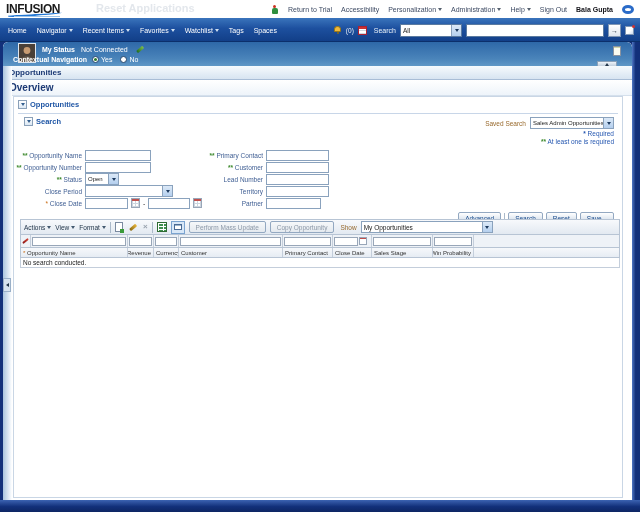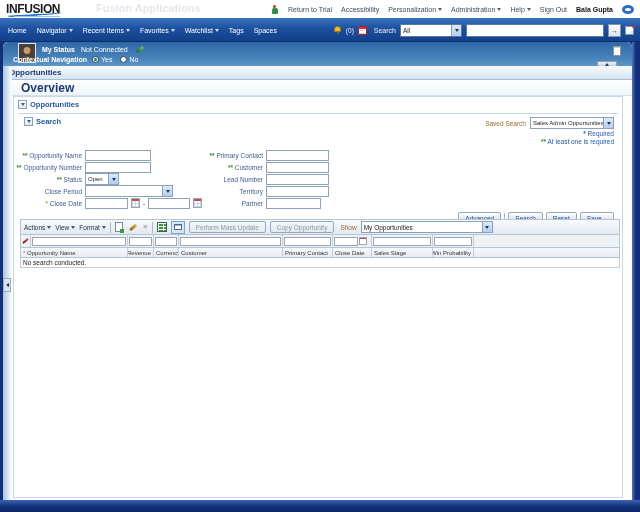--- a/index.html
+++ b/index.html
@@ -59,21 +59,21 @@
 .radio{width:7px;height:7px;border-radius:50%;background:#fff;border:1px solid #23456b;display:inline-flex;align-items:center;justify-content:center}
 .radio i{width:3px;height:3px;border-radius:50%;background:#2d7a2d}
 .noteic{position:absolute;right:11px;top:4px;width:8px;height:10px;background:#fbfbf0;border:1px solid #8a93a0;box-shadow:inset 0 2px 0 -1px #cfd6a8}
 .ctab{position:absolute;left:594px;top:19px;width:20px;height:5px;background:linear-gradient(#eef3f9,#c2cfdd);border:1px solid #8aa0b8;border-bottom:none;display:flex;align-items:center;justify-content:center}
 .tri-up{width:0;height:0;border-left:2.5px solid transparent;border-right:2.5px solid transparent;border-bottom:3px solid #23364a}
 
 
 .titlebar{position:absolute;top:24px;left:0;width:629px;height:14px;background:linear-gradient(#f6fafd,#d7e4f1);border-bottom:1px solid #a8bdd6;display:flex;align-items:center}
 .titletxt{font-size:8px;font-weight:bold;color:#1c3a75;padding-left:6px}
 .ovbar{position:absolute;top:38px;left:0;width:629px;height:16px;background:linear-gradient(#ffffff,#eef4fa);border-bottom:1px solid #d5e0ec;display:flex;align-items:center}
-.ovtxt{font-size:12px;font-weight:bold;color:#1c3a75;padding-left:18px}
+.ovtxt{font-size:10px;font-weight:bold;color:#1c3a75;padding-left:6px}
 .leftstrip{position:absolute;left:0;top:24px;width:9px;height:434px;background:linear-gradient(90deg,#a9c4de,#eef4fa 80%,#ffffff)}
 .splitter{position:absolute;left:0;top:236px;width:8px;height:14px;background:#d7e3ef;border:1px solid #9ab0c8;display:flex;align-items:center;justify-content:center}
 .tri-left{width:0;height:0;border-top:2.5px solid transparent;border-bottom:2.5px solid transparent;border-right:3px solid #23364a}
 
 
 .cbox{position:absolute;top:54px;left:10px;width:610px;height:402px;background:#fff;border:1px solid #c9d6e5}
 .disc{display:inline-flex;width:9px;height:9px;border:1px solid #8aa0b8;background:linear-gradient(#ffffff,#dce8f4);align-items:center;justify-content:center;vertical-align:middle;cursor:pointer}
 .disc i{width:0;height:0;border-left:2.5px solid transparent;border-right:2.5px solid transparent;border-top:3px solid #345f8f}
 .sechead{font-size:7.5px;font-weight:bold;color:#1f56a5}
 .hrule{position:absolute;left:4px;right:4px;top:16px;border-top:1px solid #c8d6e8}
@@ -122,21 +122,21 @@
 .bodyrow{top:161px;height:10px;border:1px solid #c4cedb;border-top:none;background:#fff;display:flex;align-items:center}
 .emptymsg{font-size:6.5px;color:#222;padding-left:2px}
 .qcal{display:inline-block;width:8px;height:8px;border:1px solid #98a6b8;background:#fff;box-shadow:inset 0 2px 0 -1px #c0504d;flex:none;cursor:pointer}
 </style>
 </head>
 <body>
 
 <div class="app">
 
   <div class="hdr">
-    <span class="wmark">Fusion Applications</span>
+    <span class="wmark">Reset Applications</span>
     <span class="logo">INFUSION</span>
     <span class="swoosh"></span>
     <span class="swoosh2"></span>
     <div class="hlinks">
       <span class="personic">
           <i class="ph"></i>
           <i class="pb"></i>
         </span>
       <span class="hlink">Return to Trial</span>
       <span class="hlink">Accessibility</span>

